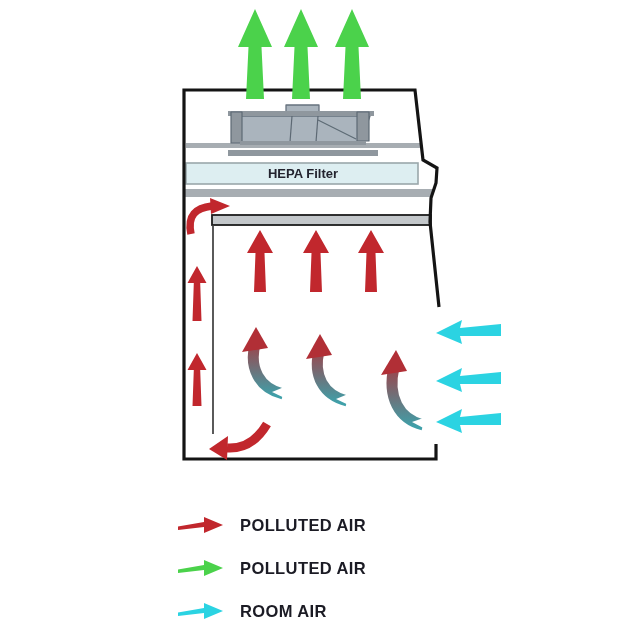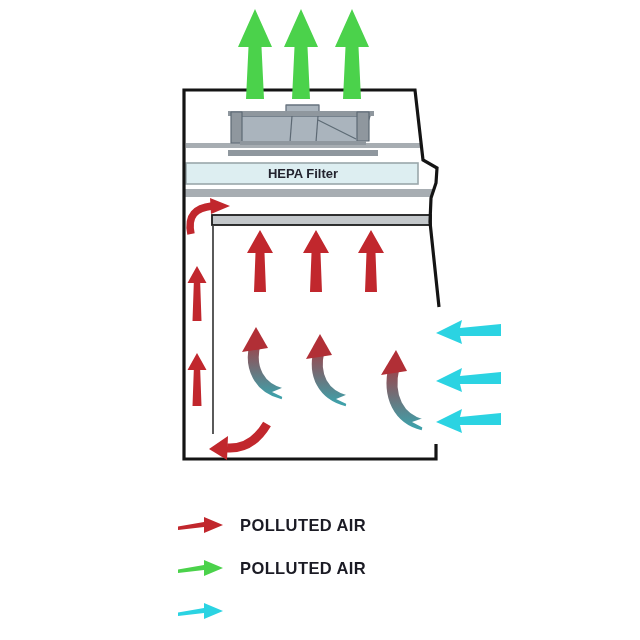--- a/index.html
+++ b/index.html
@@ -121,15 +121,16 @@
     <div class="legend-row">
       <svg class="legend-icon" viewBox="0 0 48 22">
         <polygon points="2,12.5 28,8 28,3 47,11 28,19 28,13 2,16" fill="#4bd24b"></polygon>
       </svg>
       <span class="legend-label">POLLUTED AIR</span>
     </div>
     <div class="legend-row">
       <svg class="legend-icon" viewBox="0 0 48 22">
         <polygon points="2,12.5 28,8 28,3 47,11 28,19 28,13 2,16" fill="#2bd3e2"></polygon>
       </svg>
+      <span class="legend-label">ROOM AIR</span>
     </div>
   </div>
 </div>
 
 </body></html>

